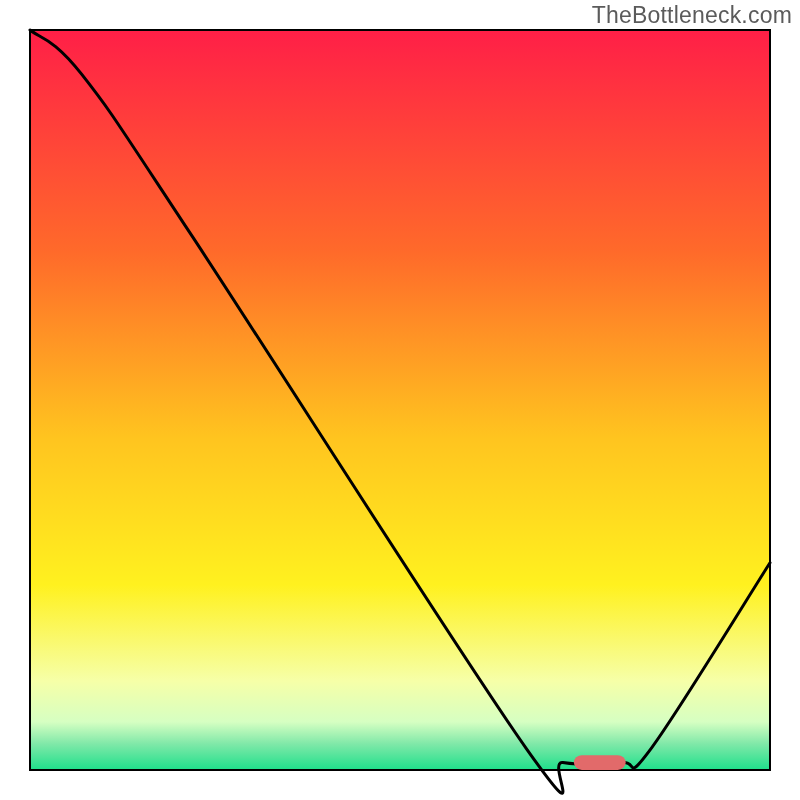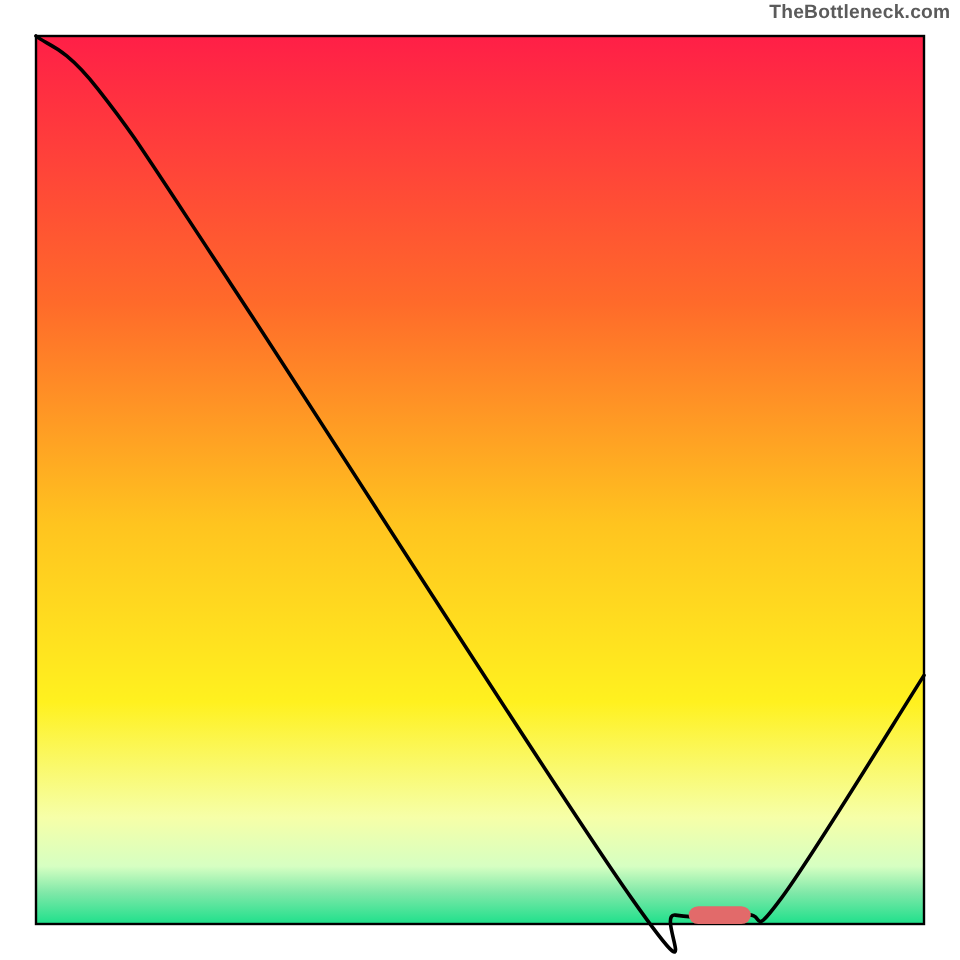--- a/index.html
+++ b/index.html
@@ -13,22 +13,22 @@
   }
   .wrap {
     position: relative;
     width: 800px;
     height: 800px;
   }
   .watermark {
     position: absolute;
     top: 2px;
     right: 8px;
-    font-size: 16px;
-    font-weight: 700;
+    font-size: 23px;
+    font-weight: 400;
     color: #5b5b5b;
     letter-spacing: 0.2px;
     z-index: 10;
   }
   svg { display: block; }
 </style>
 </head>
 <body>
 
 <div class="wrap">

